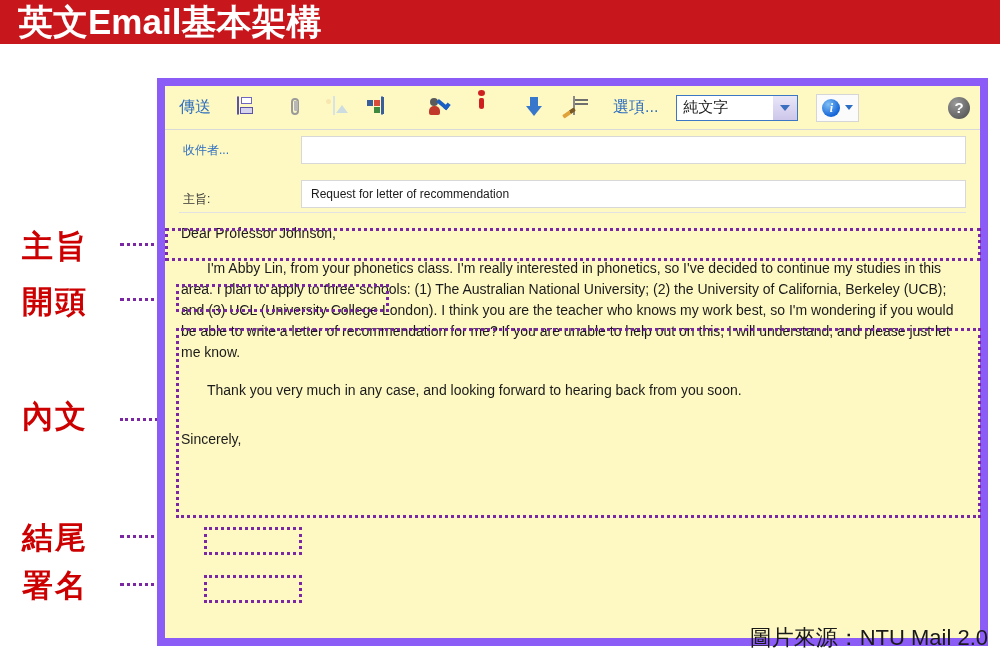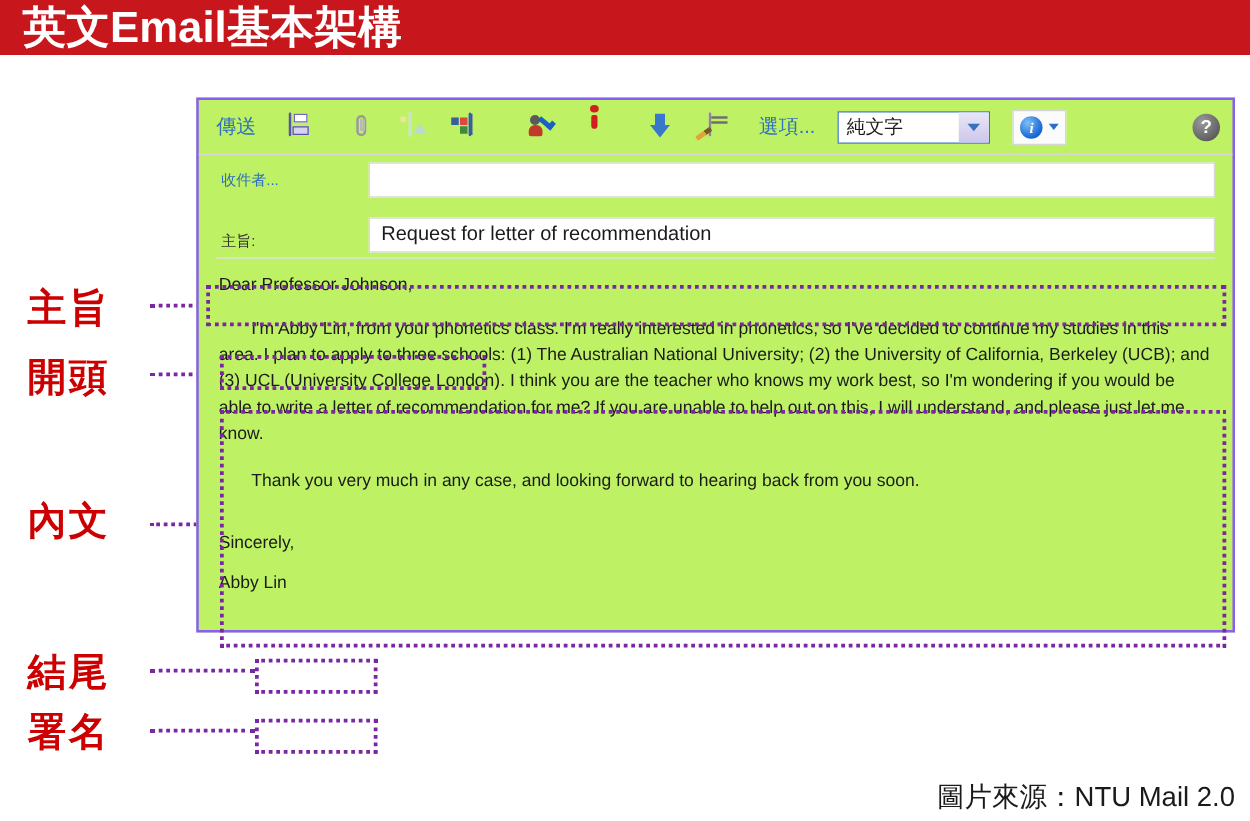--- a/index.html
+++ b/index.html
@@ -49,23 +49,23 @@
     height: 0;
     border-top: 3px dotted #7B27A3;
   }
 
   
   #mail-window {
     position: absolute;
     left: 157px;
     top: 78px;
     width: 831px;
-    height: 428px;
-    background: #bef264;
-    border: 2px solid #8b5cf6;
+    height: 568px;
+    background: #fef9c3;
+    border: 8px solid #8b5cf6;
     box-sizing: border-box;
   }
 
   
   #toolbar {
     position: relative;
     height: 44px;
     border-bottom: 1px solid #d9d9d9;
     display: flex;
     align-items: center;
@@ -404,21 +404,21 @@
   }
   #subject-input {
     flex: 1;
     height: 28px;
     border: 1px solid #d8d8d8;
     box-sizing: border-box;
     background: #ffffff;
     display: flex;
     align-items: center;
     padding-left: 9px;
-    font-size: 16px;
+    font-size: 12px;
     color: #1a1a1a;
     white-space: nowrap;
   }
   #header-divider {
     height: 1px;
     background: #e2e2e2;
     margin: 4px 14px 0 14px;
   }
 
   
@@ -556,21 +556,20 @@
 
   <div id="compose-body">
     <div id="greeting-line">Dear Professor Johnson,</div>
 
     <div id="body-paragraphs">
       <p>I'm Abby Lin, from your phonetics class. I'm really interested in phonetics, so I've decided to continue my studies in this area. I plan to apply to three schools: (1) The Australian National University; (2) the University of California, Berkeley (UCB); and (3) UCL (University College London). I think you are the teacher who knows my work best, so I'm wondering if you would be able to write a letter of recommendation for me? If you are unable to help out on this, I will understand, and please just let me know.</p>
       <p>Thank you very much in any case, and looking forward to hearing back from you soon.</p>
     </div>
 
     <div id="closing-line">Sincerely,</div>
-    <div id="signature-line">Abby Lin</div>
   </div>
 </div>
 
 <div class="anno-box" style="left:165px; top:228px; width:816px; height:33px;"></div>
 <div class="anno-box" style="left:176px; top:284px; width:213px; height:28px;"></div>
 <div class="anno-box" style="left:176px; top:328px; width:805px; height:190px;"></div>
 <div class="anno-box" style="left:204px; top:527px; width:98px; height:28px;"></div>
 <div class="anno-box" style="left:204px; top:575px; width:98px; height:28px;"></div>
 
 <div id="source-credit">圖片來源：NTU Mail 2.0</div>

